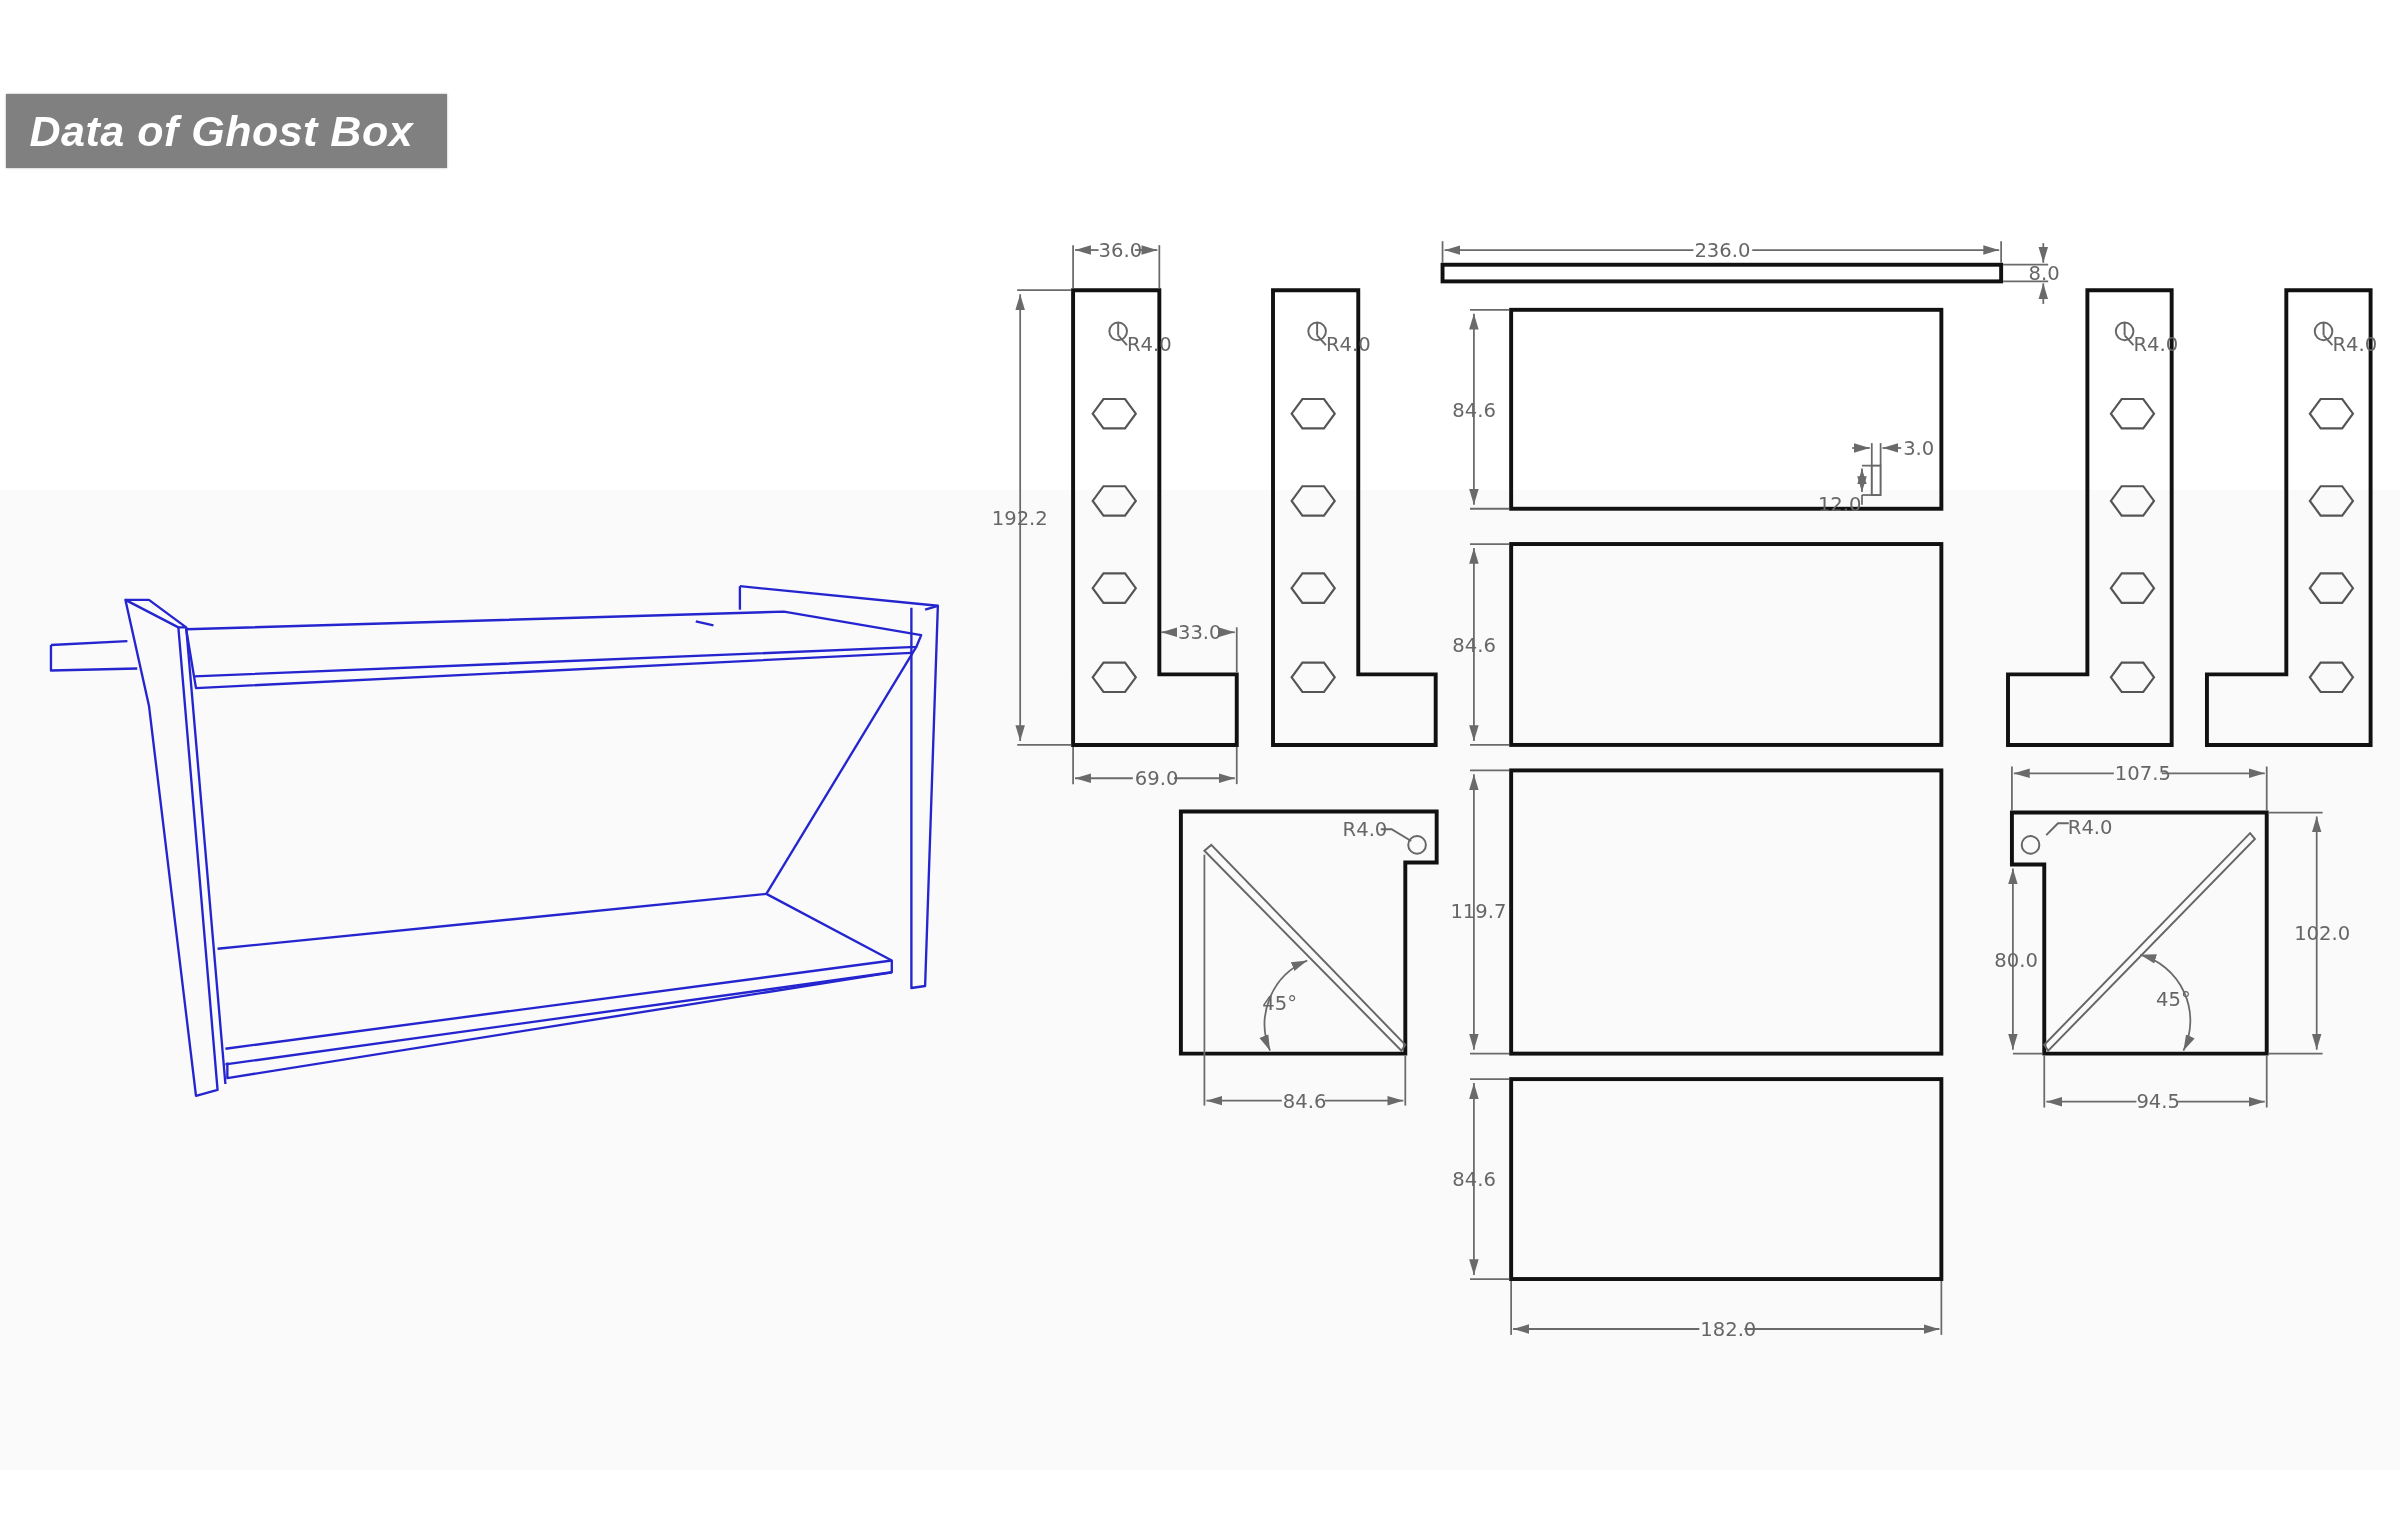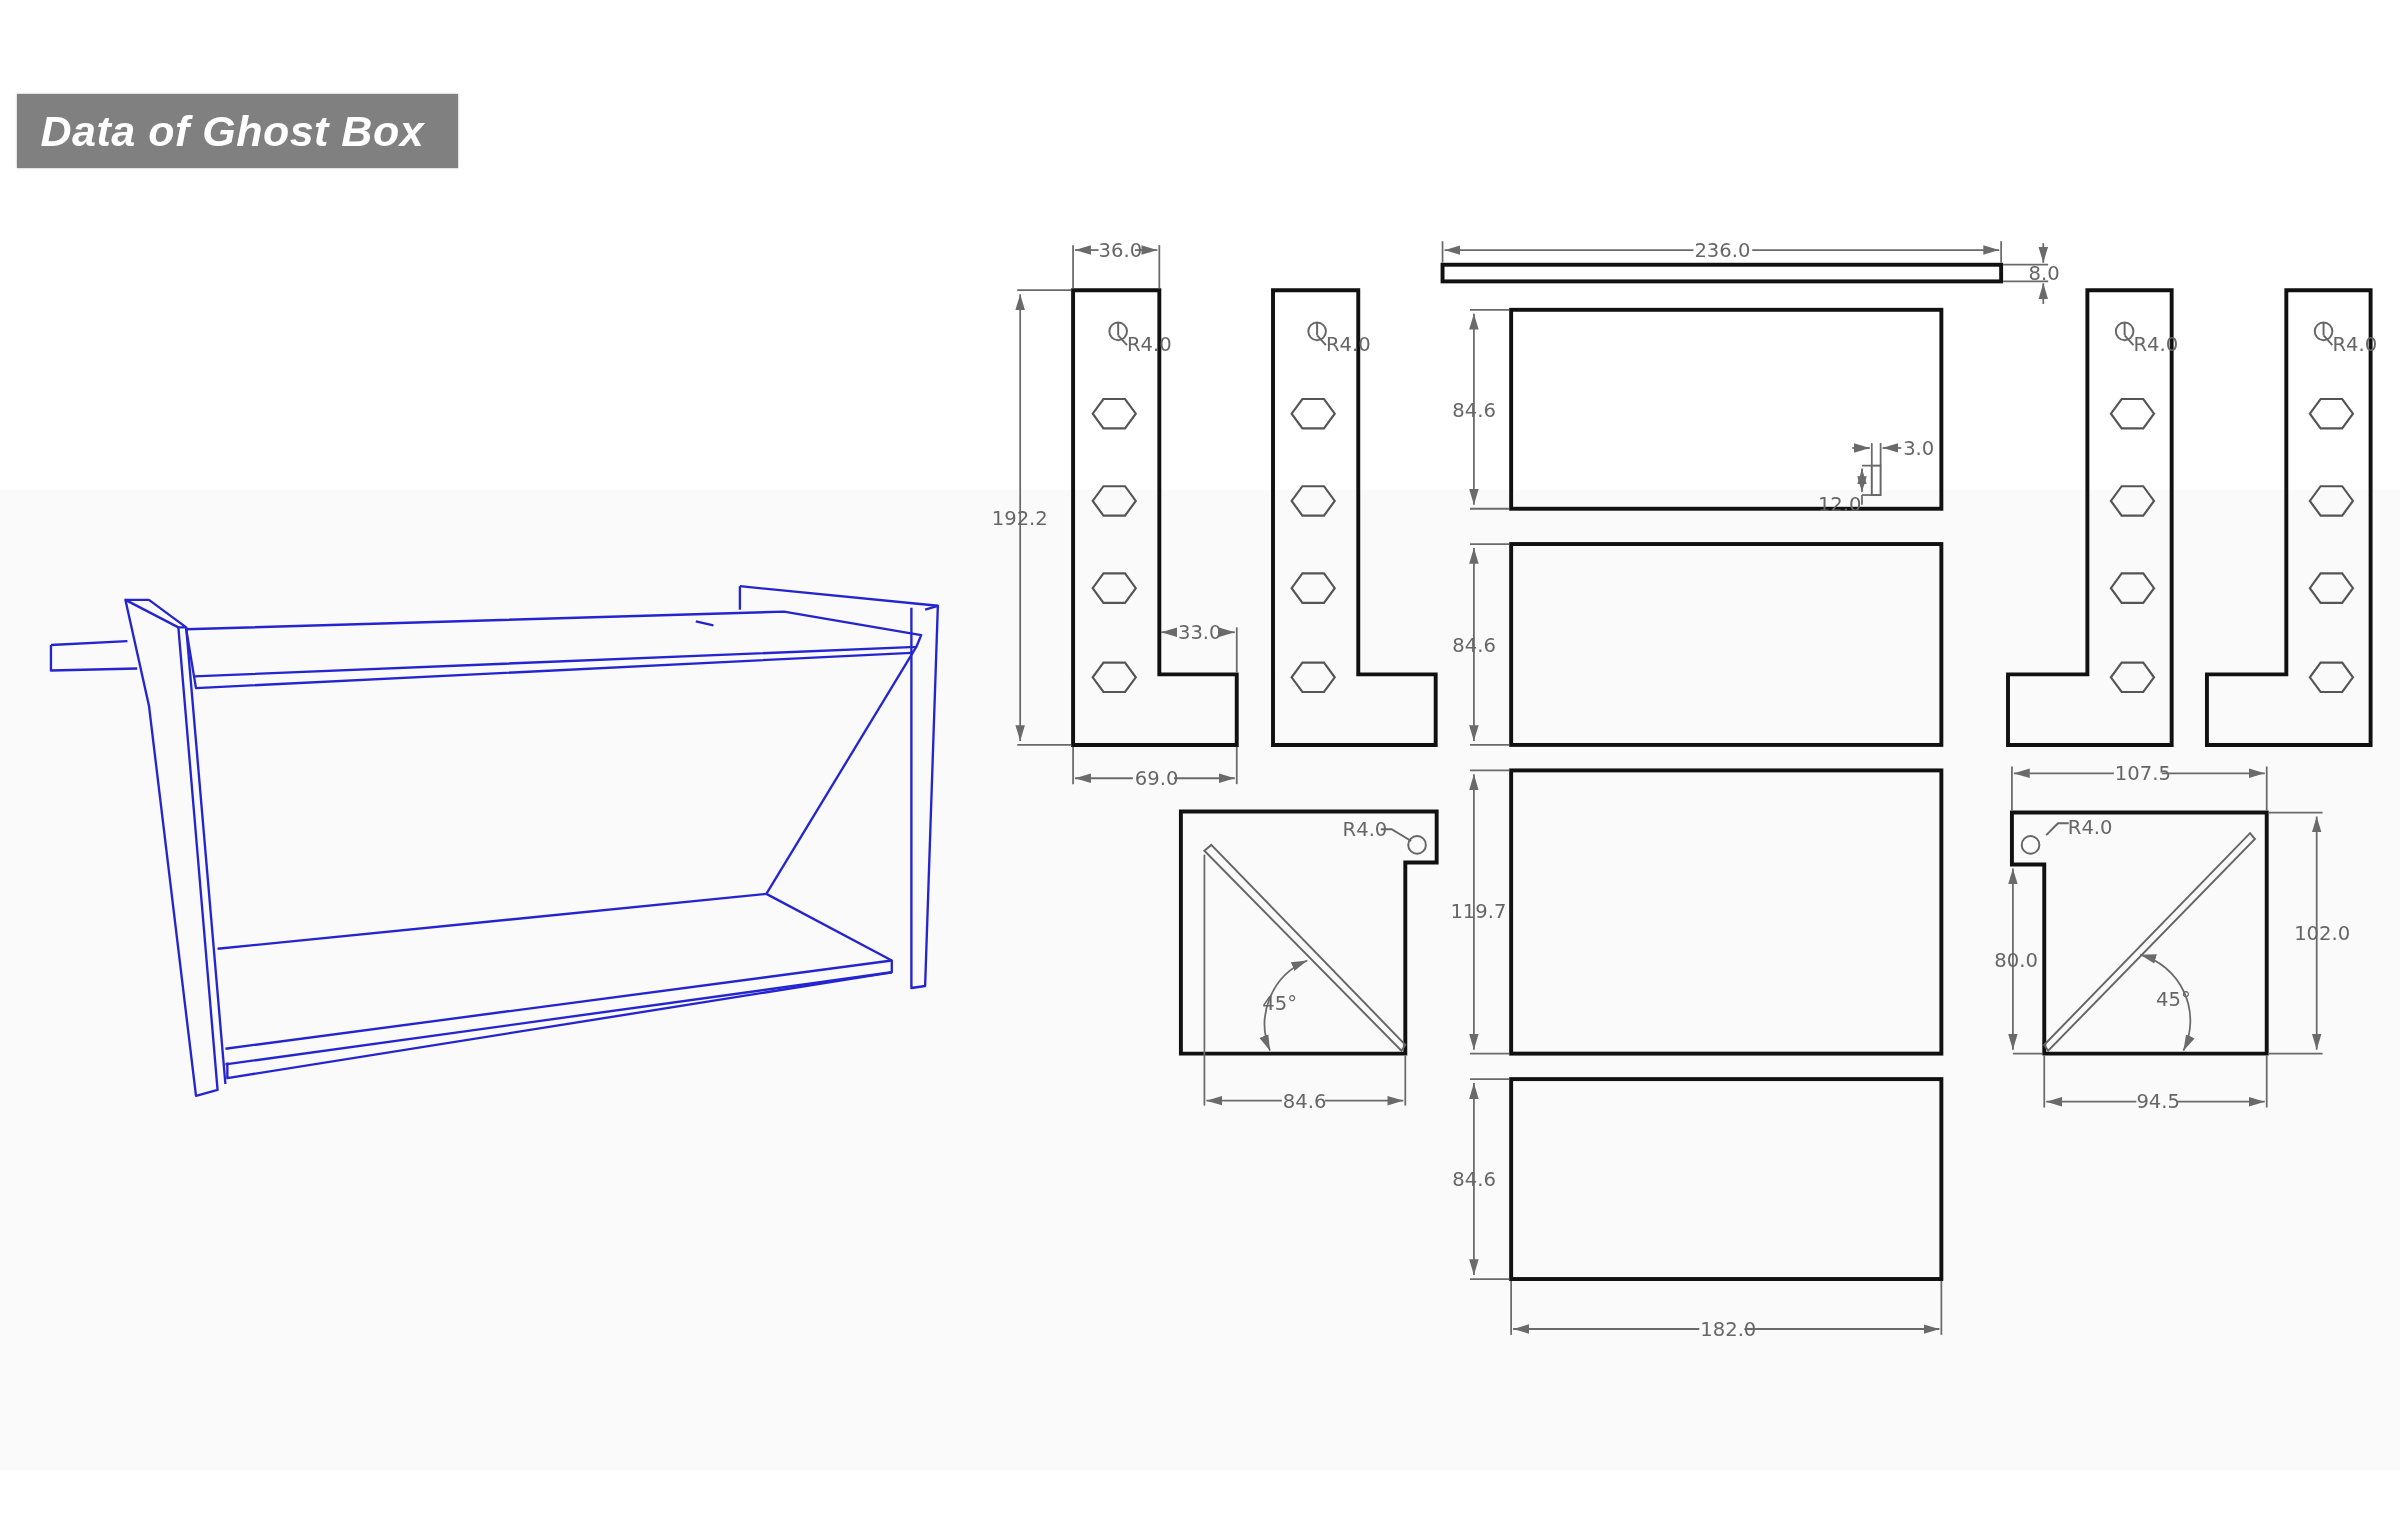--- a/index.html
+++ b/index.html
@@ -1,17 +1,17 @@
 <!DOCTYPE html>
 <html><head>
 <meta charset="utf-8">
 <style>
   html, body { margin: 0; padding: 0; background: #ffffff; }
   body { width: 2400px; height: 1532px; position: relative; overflow: hidden; font-family: "Liberation Sans", sans-serif; }
-  .title-box { position: absolute; left: 17px; top: 94px; width: 441px; height: 74px; background: #808080; box-shadow: 0 0 2px #aaa; display: flex; align-items: center; }
+  .title-box { position: absolute; left: 6px; top: 94px; width: 441px; height: 74px; background: #808080; box-shadow: 0 0 2px #aaa; display: flex; align-items: center; }
   .title-text { color: #ffffff; font-family: "Liberation Sans", sans-serif; font-weight: bold; font-style: italic; font-size: 43px; padding-left: 23.5px; letter-spacing: 0.5px; }
   svg#sheet { position: absolute; left: 0; top: 0; }
   .part { fill: none; stroke: #111; stroke-width: 4; }
   .thin { fill: none; stroke: #666; stroke-width: 2; }
   .hex { fill: none; stroke: #555; stroke-width: 2.2; }
   .dim { fill: none; stroke: #6a6a6a; stroke-width: 1.8; }
   .arrow { fill: #6a6a6a; }
   .dimtxt { fill: #666; font-family: "DejaVu Sans", sans-serif; font-size: 20px; }
   .iso { fill: none; stroke: #2525d0; stroke-width: 2.4; stroke-linejoin: round; }
   .bg-wash { fill: #fafafa; }

